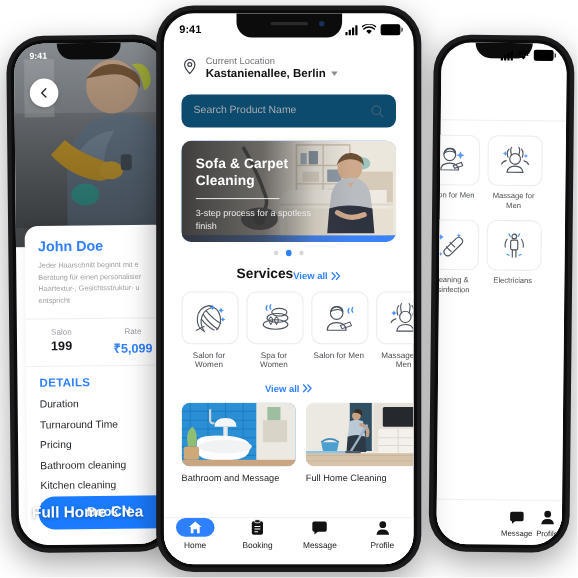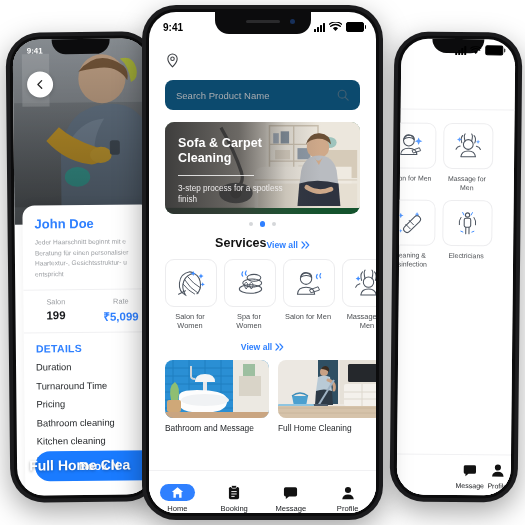--- a/index.html
+++ b/index.html
@@ -44,21 +44,21 @@
   .loc-main{font-size:10.5px;font-weight:bold;color:#121212;display:flex;align-items:center;gap:5px;}
   .caret{width:0;height:0;border-left:3.5px solid transparent;border-right:3.5px solid transparent;
          border-top:4px solid #8a8d91;}
 
   .searchbar{margin:12px 16px 0 16px;height:30px;background:#0c4a6e;border-radius:8px;
              display:flex;align-items:center;justify-content:space-between;padding:0 11px;}
   .searchbar span{font-size:9.5px;color:#a9acb0;}
   .mag{width:12px;height:12px;opacity:.55;}
 
   .hero{margin:12px 16px 0 16px;height:92px;border-radius:9px;overflow:hidden;position:relative;
-        background:#14532d;}
+        background:#3b82f6;}
   .hero-photo{position:absolute;inset:0;}
   .hero-shade{position:absolute;inset:0;
       background:linear-gradient(90deg,rgba(48,48,48,.92) 0%,rgba(60,58,56,.72) 38%,rgba(80,78,75,.18) 62%,rgba(90,88,85,0) 80%);}
   .hero-txt{position:absolute;left:13px;top:14px;color:#fff;width:118px;}
   .hero-title{font-size:12.5px;font-weight:bold;line-height:1.22;letter-spacing:.1px;}
   .hero-rule{width:76px;height:1px;background:rgba(255,255,255,.8);margin:8px 0 7px;}
   .hero-sub{font-size:8.2px;line-height:1.38;color:#eceaea;}
 
   .dots{display:flex;justify-content:center;gap:7px;margin-top:8px;}
   .dots i{width:4px;height:4px;border-radius:50%;background:#d5d7da;display:block;}
@@ -75,21 +75,21 @@
   .svc-tile{width:50px;height:46px;border:1px solid #ececee;border-radius:9px;
             display:flex;align-items:center;justify-content:center;background:#fff;}
   .svc-lbl{font-size:7.4px;color:#4b4e52;text-align:center;line-height:1.3;margin-top:5px;}
 
   .cards-row{display:flex;gap:9px;padding:8px 0 0 16px;overflow:hidden;}
   .card{width:104px;flex:none;}
   .card-img{width:104px;height:58px;border-radius:8px;overflow:hidden;position:relative;}
   .card-lbl{font-size:8.4px;color:#1d2024;margin-top:5px;white-space:nowrap;overflow:hidden;}
 
   .tabbar{position:absolute;left:0;right:0;bottom:0;height:42px;background:#fff;
-          display:flex;align-items:flex-end;border-top:1px solid #f1f1f3;z-index:9;}
+          display:flex;align-items:flex-start;border-top:1px solid #f1f1f3;z-index:9;}
   .tab{flex:1;display:flex;flex-direction:column;align-items:center;gap:3px;}
   .tab-ico{height:17px;display:flex;align-items:center;justify-content:center;}
   .tab-lbl{font-size:7.6px;color:#17191c;}
   .pill{background:#2f80ff;border-radius:11px;padding:2px 11px;display:flex;align-items:center;justify-content:center;}
 
   
   #phone-left{left:8px;top:32px;width:150px;height:470px;z-index:3;
               transform:rotate(-0.6deg);}
   #phone-left .notch{width:58px;height:15px;}
   #phone-left .statusbar{height:22px;font-size:8px;color:#fff;}
@@ -356,20 +356,27 @@
           </div>
         </div>
 
         <div class="c-body">
 
           <div class="loc-row">
             <svg class="loc-pin" viewBox="0 0 16 18">
               <path d="M8 1.2 a5.6 5.6 0 0 1 5.6 5.6 c0 4.2 -5.6 9.8 -5.6 9.8 S2.4 11 2.4 6.8 A5.6 5.6 0 0 1 8 1.2z" fill="none" stroke="#3c3f44" stroke-width="1.3"></path>
               <circle cx="8" cy="6.8" r="2.1" fill="none" stroke="#3c3f44" stroke-width="1.3"></circle>
             </svg>
+            <div class="loc-txt">
+              <div class="loc-cap">Current Location</div>
+              <div class="loc-main">
+                <span>Kastanienallee, Berlin</span>
+                <span class="caret"></span>
+              </div>
+            </div>
           </div>
 
           <div class="searchbar">
             <span>Search Product Name</span>
             <svg class="mag" viewBox="0 0 14 14">
               <circle cx="6" cy="6" r="4.6" fill="none" stroke="#6d7176" stroke-width="1.3"></circle>
               <path d="M9.4 9.4 L13 13" stroke="#6d7176" stroke-width="1.3" stroke-linecap="round"></path>
             </svg>
           </div>
 

